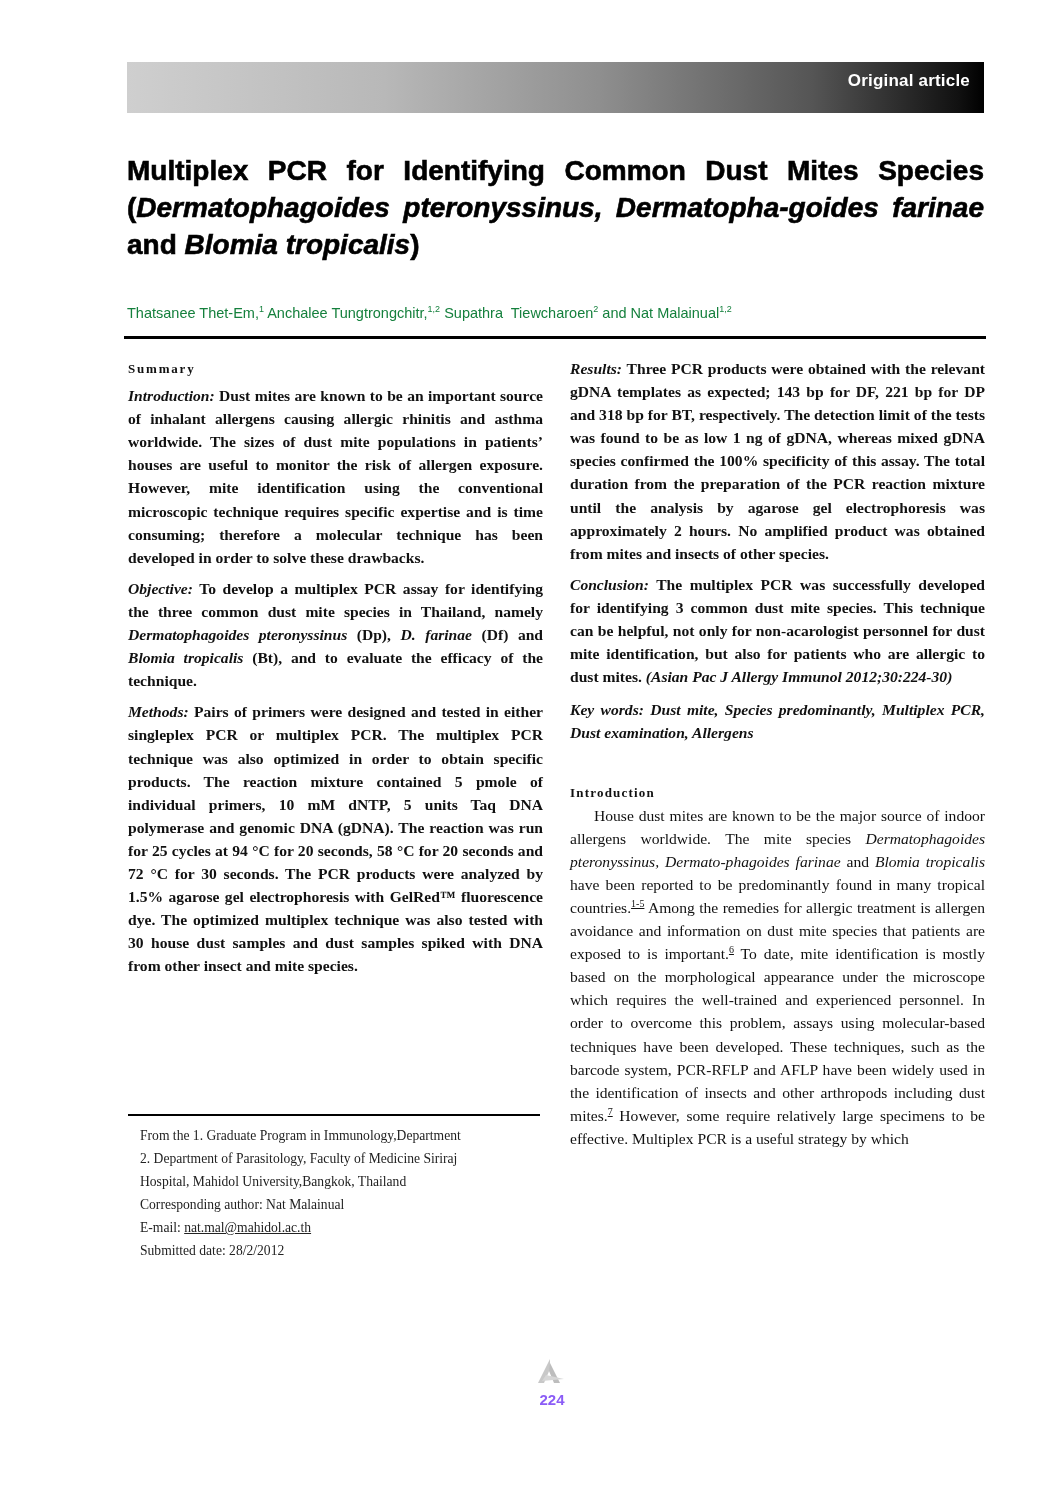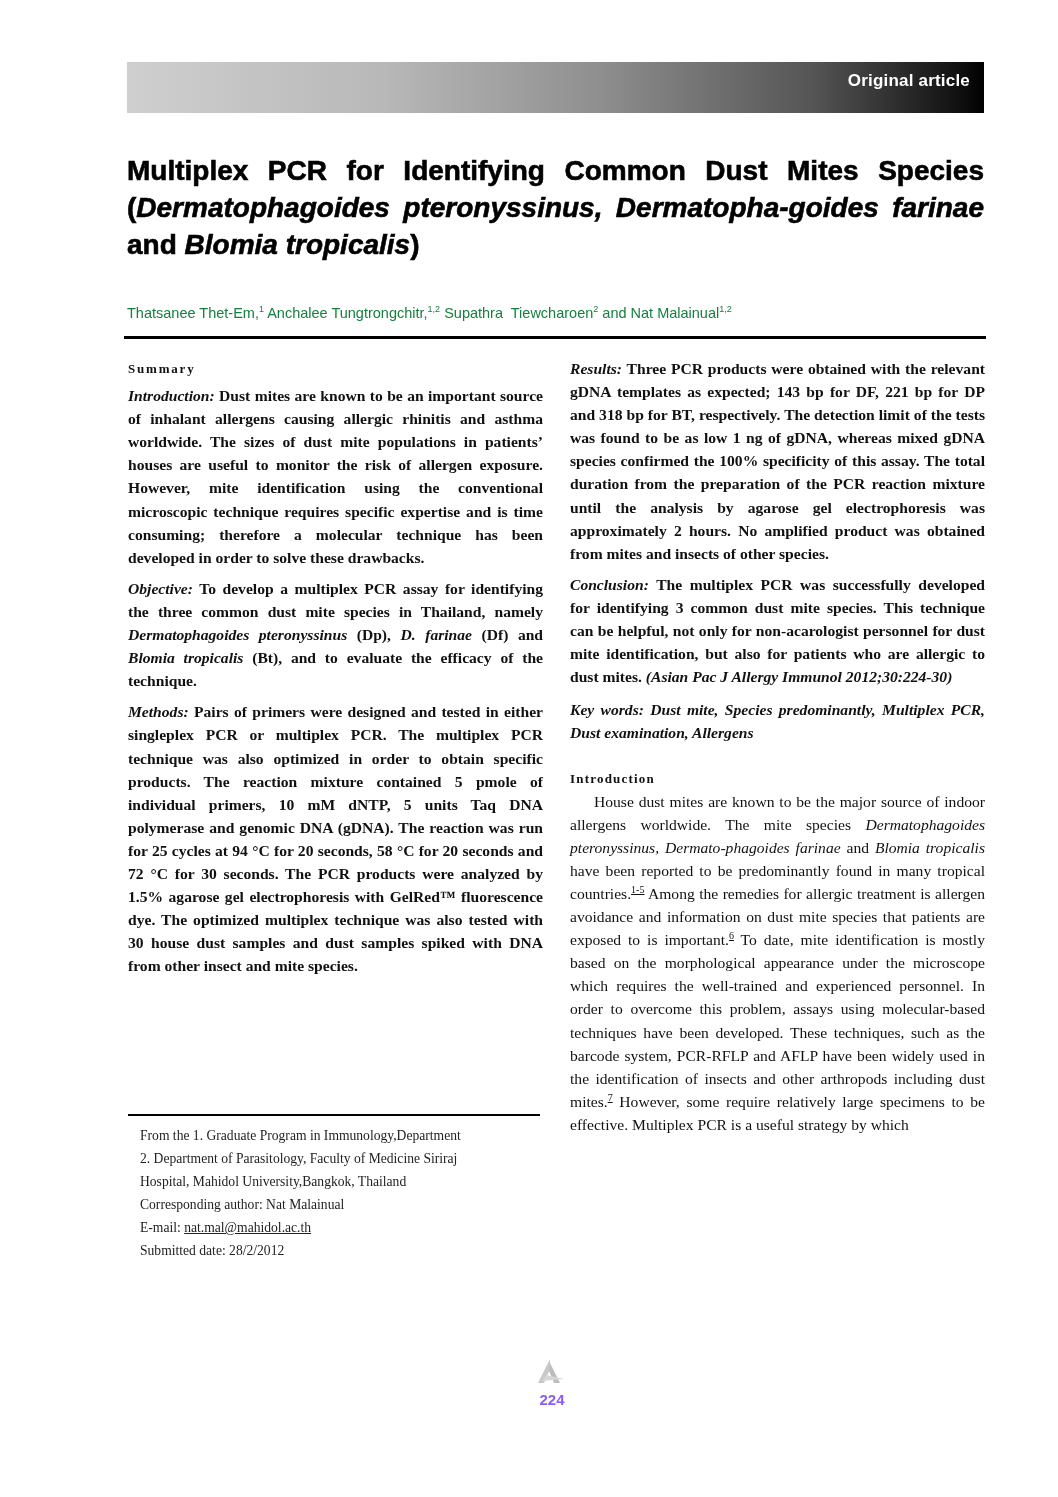--- a/index.html
+++ b/index.html
@@ -60,21 +60,21 @@
   <div>Hospital, Mahidol University,Bangkok, Thailand</div>
   <div>Corresponding author: Nat Malainual</div>
   <div><span>E-mail: </span><a>nat.mal@mahidol.ac.th</a></div>
   <div>Submitted date: 28/2/2012</div>
 </div>
 
 <div class="col col-right bold">
   <p><span class="lbl">Results:</span><span> Three PCR products were obtained with the relevant gDNA templates as expected; 143 bp for DF, 221 bp for DP and 318 bp for BT, respectively. The detection limit of the tests was found to be as low 1 ng of gDNA, whereas mixed gDNA species confirmed the 100% specificity of this assay. The total duration from the preparation of the PCR reaction mixture until the analysis by agarose gel electrophoresis was approximately 2 hours. No amplified product was obtained from mites and insects of other species.</span></p>
   <p><span class="lbl">Conclusion:</span><span> The multiplex PCR was successfully developed for identifying 3 common dust mite species. This technique can be helpful, not only for non-acarologist personnel for dust mite identification, but also for patients who are allergic to dust mites. </span><i>(Asian Pac J Allergy Immunol 2012;30:224-30)</i></p>
   <p style="margin-top:10px"><i>Key words:</i><i> Dust mite, Species predominantly, Multiplex PCR, Dust examination, Allergens</i></p>
-  <p class="heading" style="margin-top:22px;letter-spacing:1.2px;margin-bottom:0 !important">Introduction</p>
+  <p class="heading" style="margin-top:36px;letter-spacing:1.2px;margin-bottom:0 !important">Introduction</p>
   <p class="intro-body"><span>House dust mites are known to be the major source of indoor allergens worldwide. The mite species </span><i>Dermatophagoides pteronyssinus, Dermato-phagoides farinae</i><span> and </span><i>Blomia tropicalis</i><span> have been reported to be predominantly found in many tropical countries.</span><sup>1-5</sup><span> Among the remedies for allergic treatment is allergen avoidance and information on dust mite species that patients are exposed to is important.</span><sup>6</sup><span> To date, mite identification is mostly based on the morphological appearance under the microscope which requires the well-trained and experienced personnel. In order to overcome this problem, assays using molecular-based techniques have been developed. These techniques, such as the barcode system, PCR-RFLP and AFLP have been widely used in the identification of insects and other arthropods including dust mites.</span><sup>7</sup><span> However, some require relatively large specimens to be effective. Multiplex PCR is a useful strategy by which</span></p>
 </div>
 
 <svg class="logo" viewBox="0 0 40 28">
   <polygon points="20,2 8,26 14,26 20,12" fill="#c8c8c8"></polygon>
   <polygon points="20,6 30,26 24,26 19,14" fill="#bdbdbd"></polygon>
   <polygon points="16,18 34,22 12,24" fill="#d6d6d6"></polygon>
 </svg>
 <div class="page-num">224</div>
 

